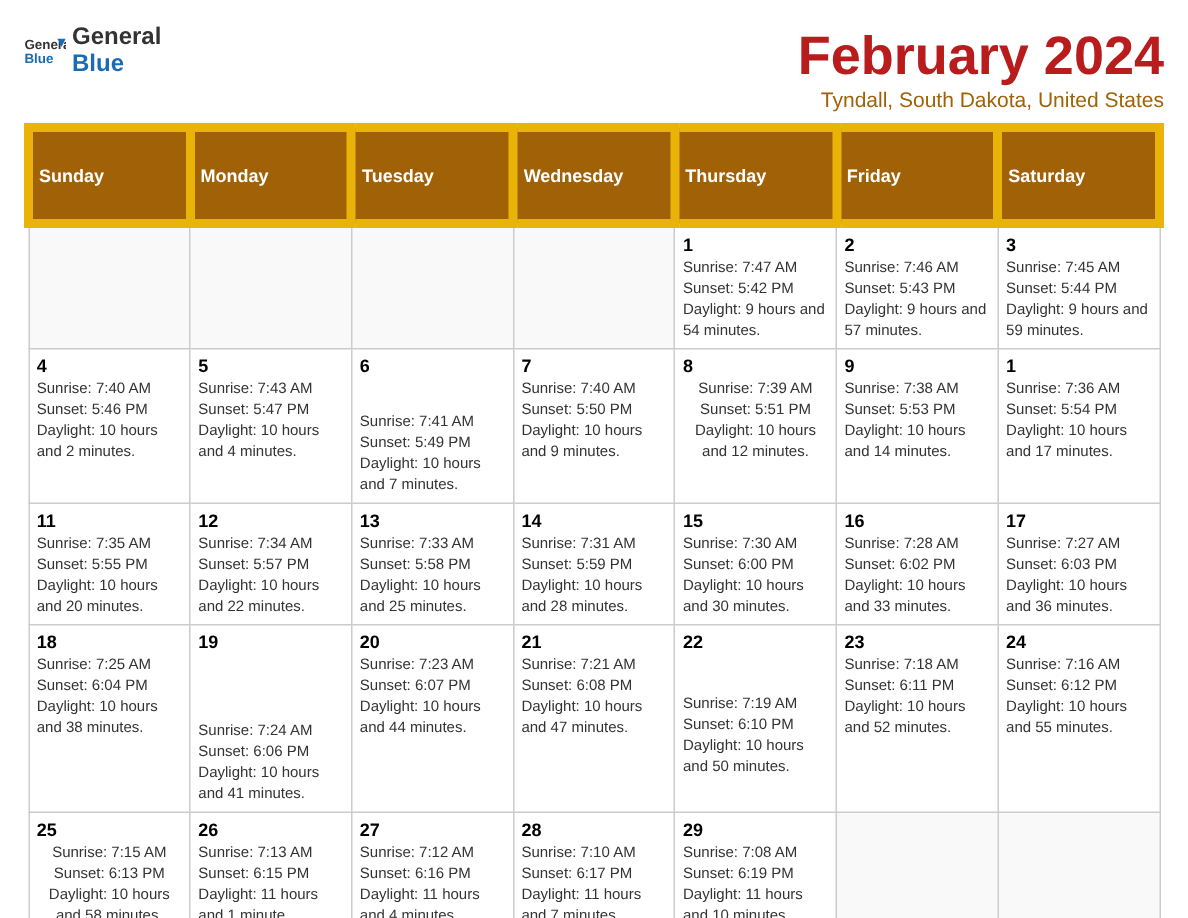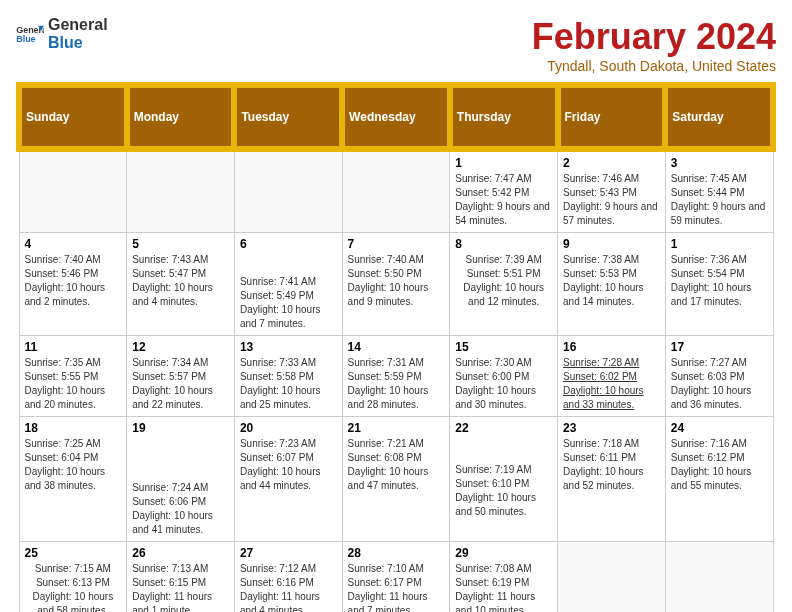--- a/index.html
+++ b/index.html
@@ -200,21 +200,21 @@
 Daylight: 10 hours and 28 minutes.</div>
         </td>
         <td>
           <div class="day-number">15</div>
           <div class="day-info" style="white-space: pre-line;">Sunrise: 7:30 AM
 Sunset: 6:00 PM
 Daylight: 10 hours and 30 minutes.</div>
         </td>
         <td>
           <div class="day-number">16</div>
-          <div class="day-info" style="white-space: pre-line; text-decoration: underline;">Sunrise: 7:28 AM
+          <div class="day-info" style="white-space: pre-line;">Sunrise: 7:28 AM
 Sunset: 6:02 PM
 Daylight: 10 hours and 33 minutes.</div>
         </td>
         <td>
           <div class="day-number">17</div>
           <div class="day-info" style="white-space: pre-line;">Sunrise: 7:27 AM
 Sunset: 6:03 PM
 Daylight: 10 hours and 36 minutes.</div>
         </td>
       </tr>

